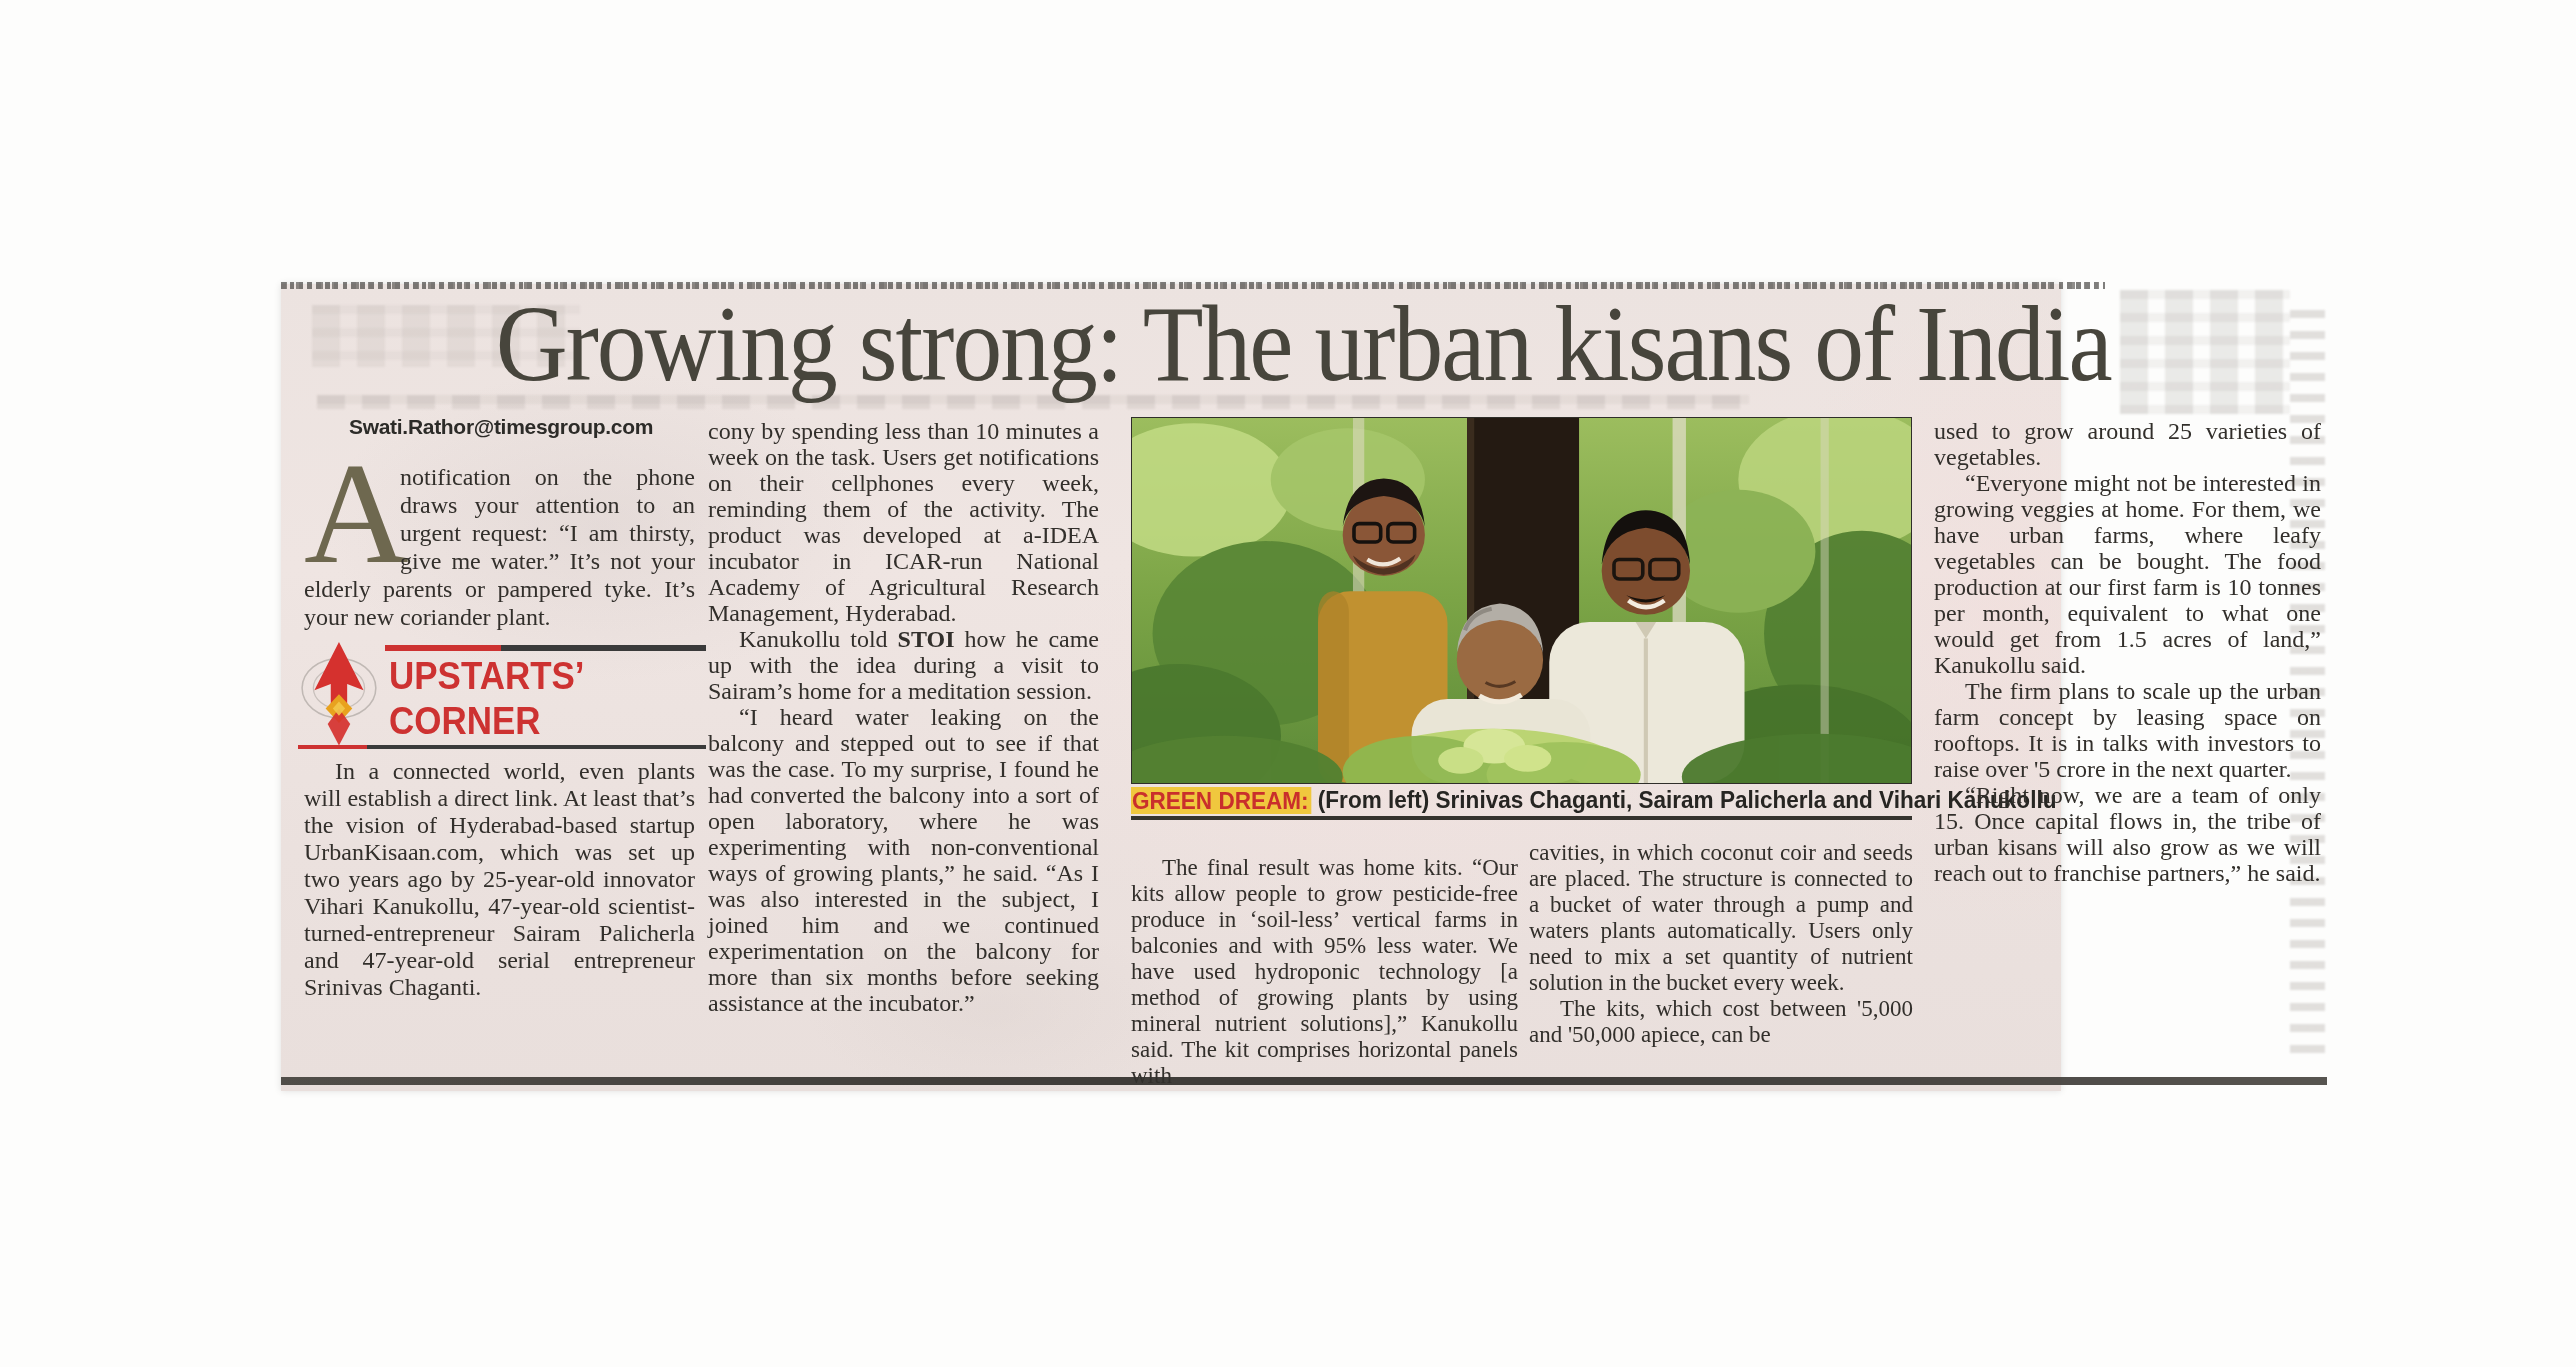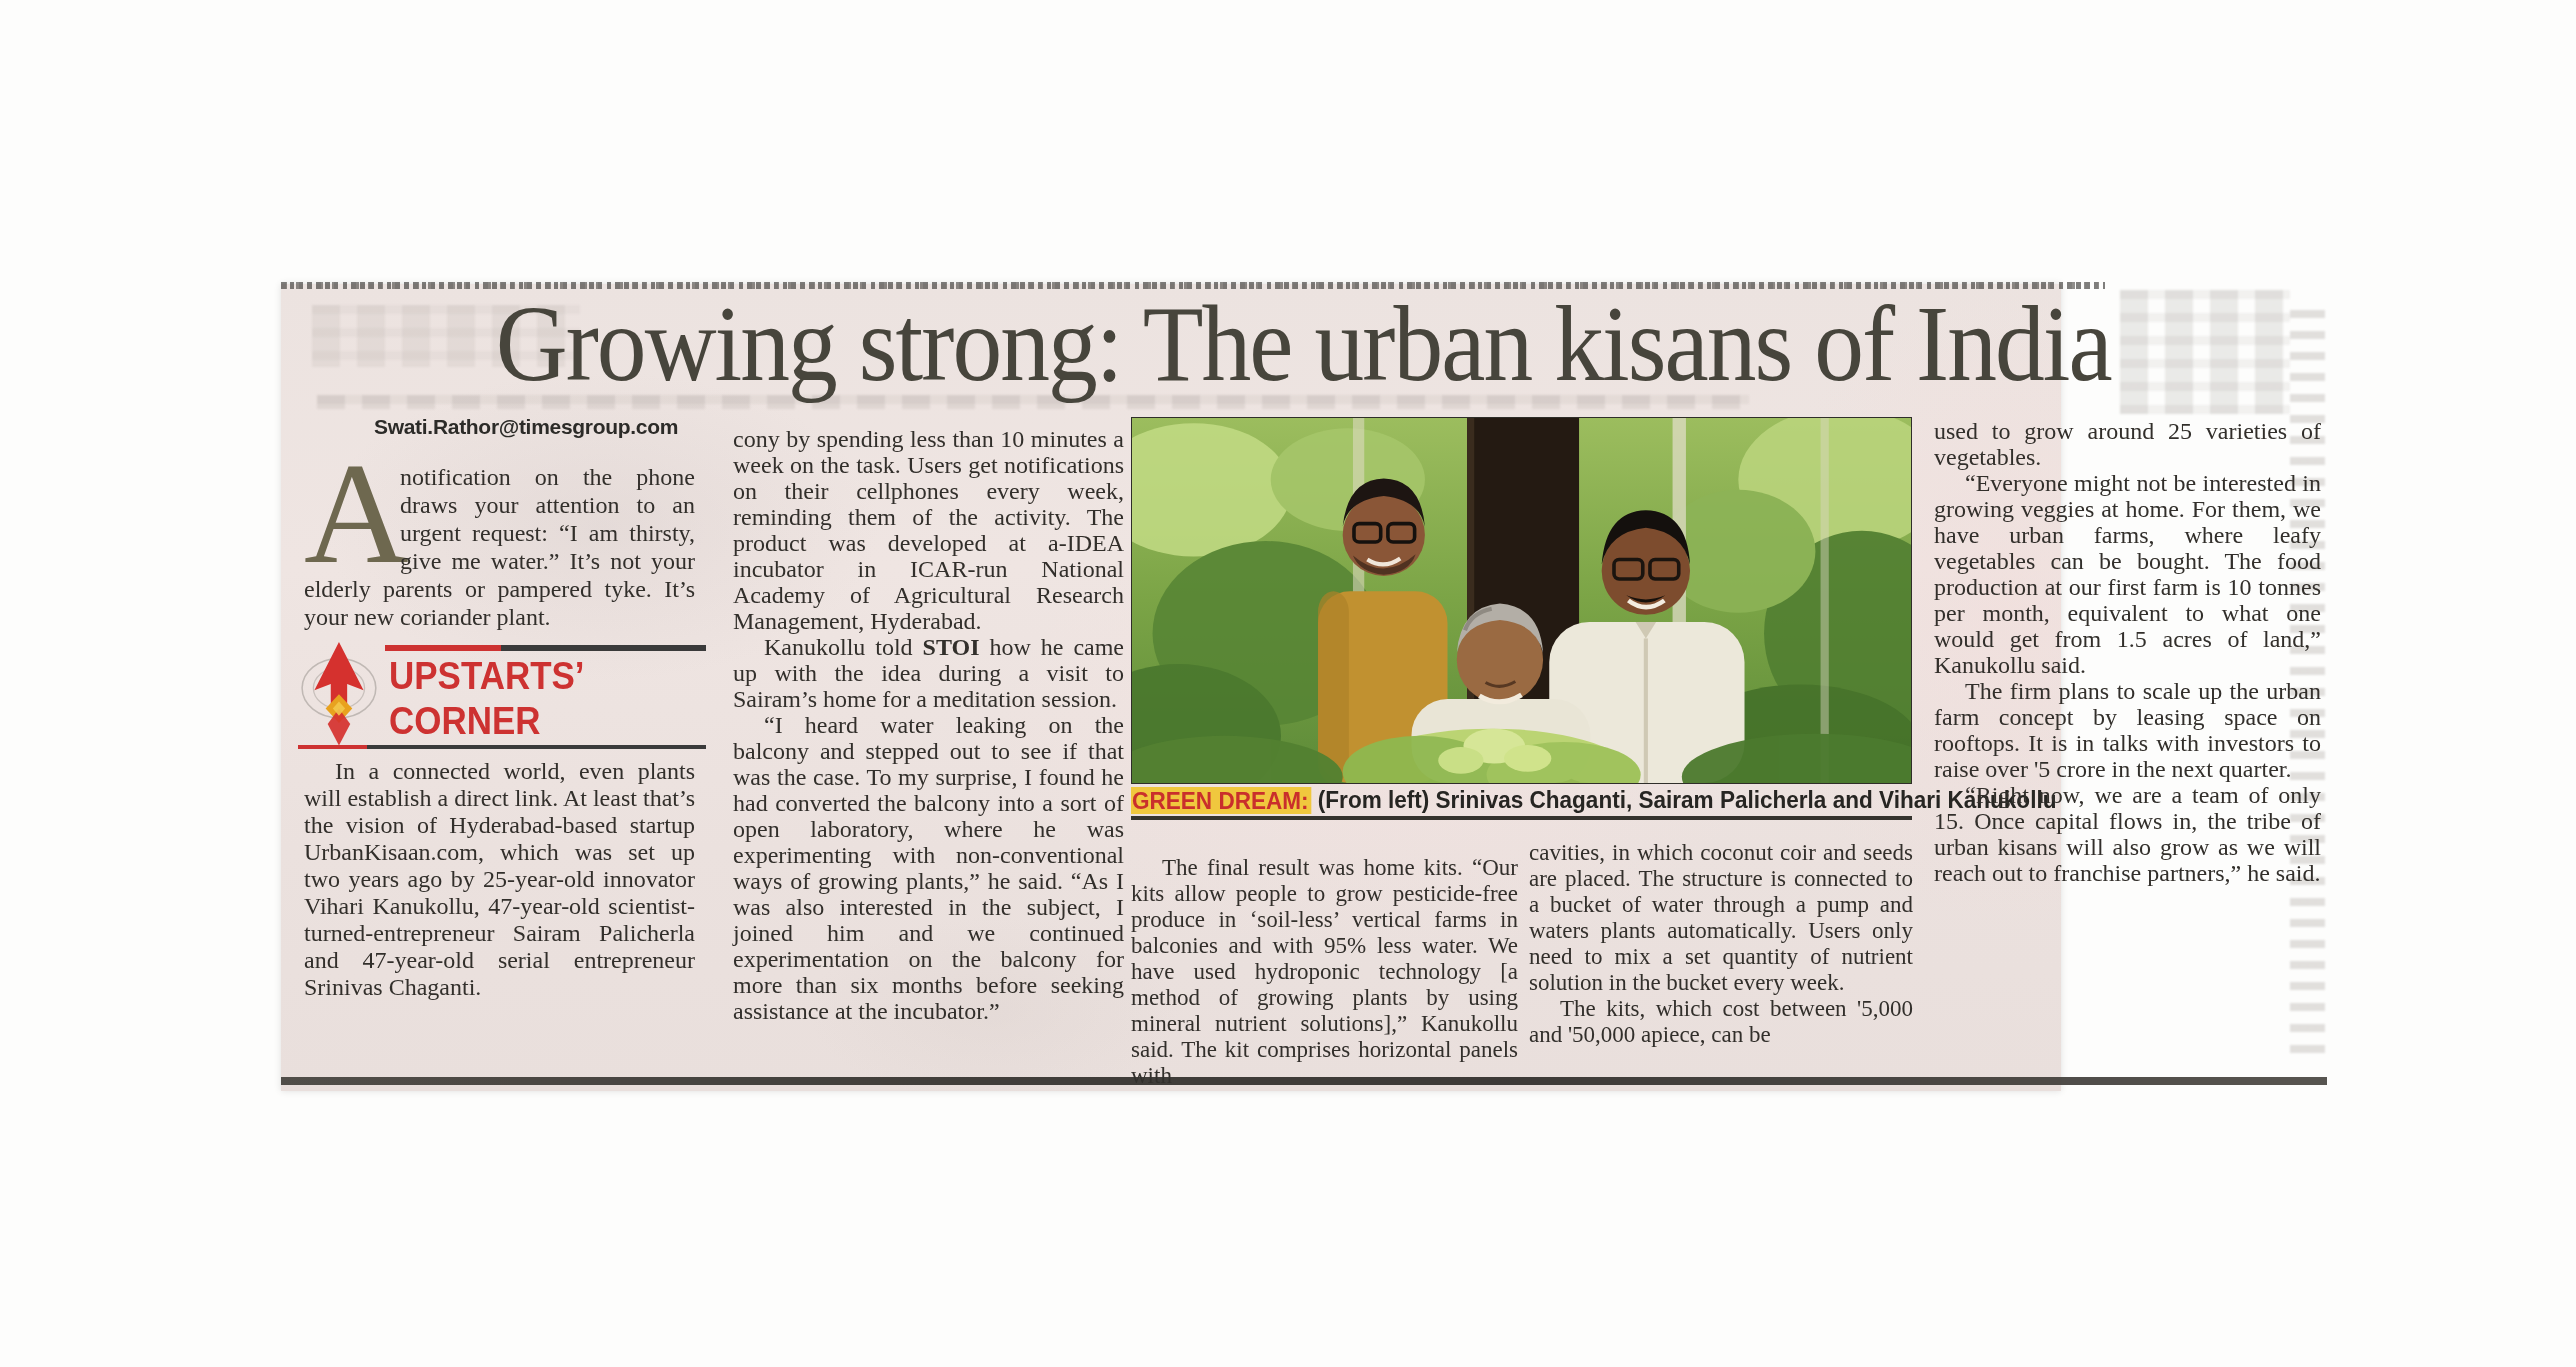--- a/index.html
+++ b/index.html
@@ -33,21 +33,21 @@
   .ghost.v{background:repeating-linear-gradient(to bottom, rgba(115,104,98,.20) 0 7.7px, transparent 7.7px 21px);}
   .ghost.h{background:repeating-linear-gradient(to right, rgba(108,100,92,.16) 0 28px, transparent 28px 45px),
              repeating-linear-gradient(to bottom, rgba(108,100,92,.10) 0 9.3px, transparent 9.3px 23px);}
 
   
   .headline{position:absolute;left:15.5px;top:7.2px;width:2014px;text-align:center;
     font-family:"Liberation Serif",serif;font-weight:500;color:#47453c;
     font-size:107px;line-height:1.0;white-space:nowrap;}
   .headline>span{display:inline-block;transform:scaleX(.93);transform-origin:center;letter-spacing:-2.1px;}
   .byline{position:absolute;left:68px;top:131px;font-family:"Liberation Sans",sans-serif;
-    font-weight:700;font-size:21px;color:#2c2b28;letter-spacing:-0.3px;margin-left:25px;}
+    font-weight:700;font-size:21px;color:#2c2b28;letter-spacing:-0.3px;}
 
   
   .col{position:absolute;font-size:24px;line-height:26px;color:#322f2b;text-align:justify;}
   .col p{margin:0;padding:0;}
   .col p.ind{text-indent:31px;}
   .dropcap{float:left;width:96px;height:105px;font-family:"Liberation Serif",serif;
     font-size:145px;line-height:101px;color:#6e684f;text-align:left;}
   .bold-caps{font-weight:700;}
 
   
@@ -115,21 +115,21 @@
       </div>
       <div class="t1">UPSTARTS’</div>
       <div class="t2">CORNER</div>
       <div class="rule-bot"></div>
     </div>
 
     <div class="col" style="left:23px;top:474px;width:391px;line-height:27px;">
       <p class="ind">In a connected world, even plants will establish a direct link. At least that’s the vision of Hyderabad-based startup UrbanKisaan.com, which was set up two years ago by 25-year-old innovator Vihari Kanukollu, 47-year-old scientist-turned-entrepreneur Sairam Palicherla and 47-year-old serial entrepreneur Srinivas Chaganti.</p>
     </div>
 
-    <div class="col" style="left:427px;top:142px;width:391px;margin-left:25px;">
+    <div class="col" style="left:427px;top:134px;width:391px;">
       <p>cony by spending less than 10 minutes a week on the task. Users get notifications on their cellphones every week, reminding them of the activity. The product was developed at a-IDEA incubator in ICAR-run National Academy of Agricultural Research Management, Hyderabad.</p>
       <p class="ind">
         <span>Kanukollu told </span><span class="bold-caps">STOI</span><span> how he came up with the idea during a visit to Sairam’s home for a meditation session.</span>
       </p>
       <p class="ind">“I heard water leaking on the balcony and stepped out to see if that was the case. To my surprise, I found he had converted the balcony into a sort of open laboratory, where he was experimenting with non-conventional ways of growing plants,” he said. “As I was also interested in the subject, I joined him and we continued experimentation on the balcony for more than six months before seeking assistance at the incubator.”</p>
     </div>
 
     <div class="photo">
       <svg viewBox="0 0 1516 712" preserveAspectRatio="none">
         <defs>

